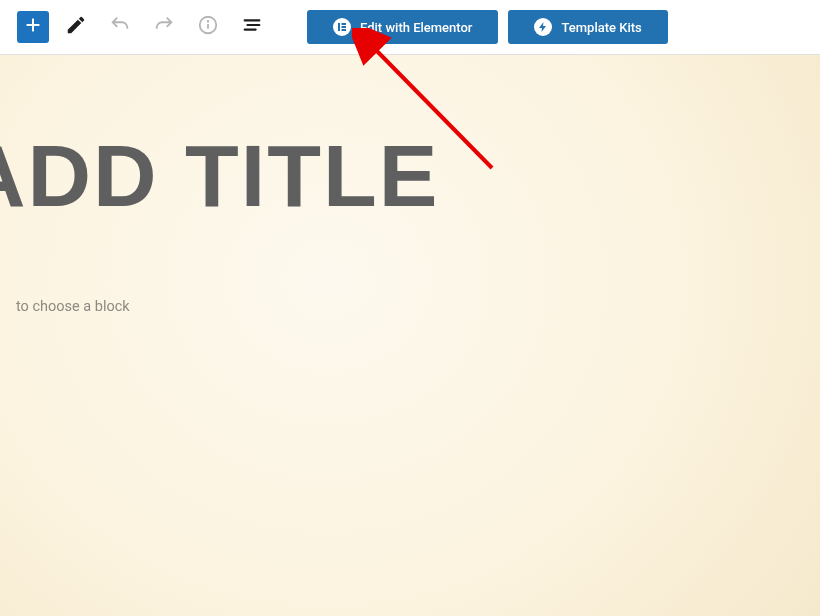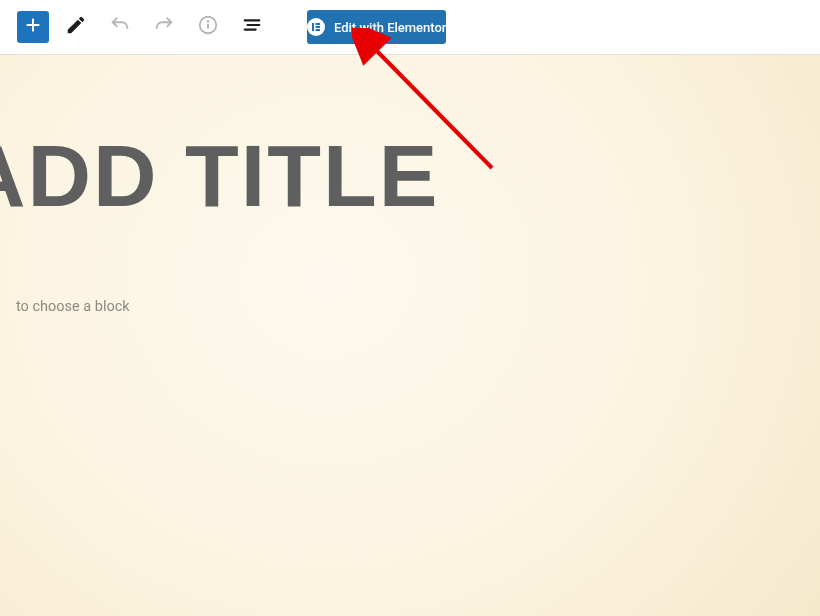--- a/index.html
+++ b/index.html
@@ -46,21 +46,21 @@
     .tool-icon.disabled { color: #b5b5b5; cursor: default; }
     .tool-icon svg { width: 22px; height: 22px; }
     .spacer-sm { width: 18px; }
     .primary-btn {
       height: 34px;
       background: #2271b1;
       color: #fff;
       border-radius: 3px;
       display: flex;
       align-items: center;
-      padding: 0 0;
+      padding: 0 26px;
       gap: 9px;
       cursor: pointer;
       font-size: 13px;
       font-weight: 500;
     }
     .primary-btn .circle-icon {
       width: 18px;
       height: 18px;
       border-radius: 50%;
       background: #fff;
@@ -169,20 +169,28 @@
       <svg viewBox="0 0 24 24" fill="#2271b1">
         <rect x="4" y="4" width="4" height="16"></rect>
         <rect x="11" y="4" width="9" height="4"></rect>
         <rect x="11" y="10" width="9" height="4"></rect>
         <rect x="11" y="16" width="9" height="4"></rect>
       </svg>
     </span>
     <span>Edit with Elementor</span>
   </div>
 
+  <div class="primary-btn">
+    <span class="circle-icon">
+      <svg viewBox="0 0 24 24" fill="#2271b1">
+        <path d="M13 2L4 14h6l-1 8 9-12h-6l1-8z"></path>
+      </svg>
+    </span>
+    <span>Template Kits</span>
+  </div>
 </div>
 
 <div class="canvas">
   <div class="title-placeholder">ADD TITLE</div>
   <div class="block-hint">to choose a block</div>
 </div>
 
 <svg class="arrow" width="160" height="160">
   <defs>
     <marker id="ah" markerWidth="12" markerHeight="12" refX="2" refY="5" orient="auto">

